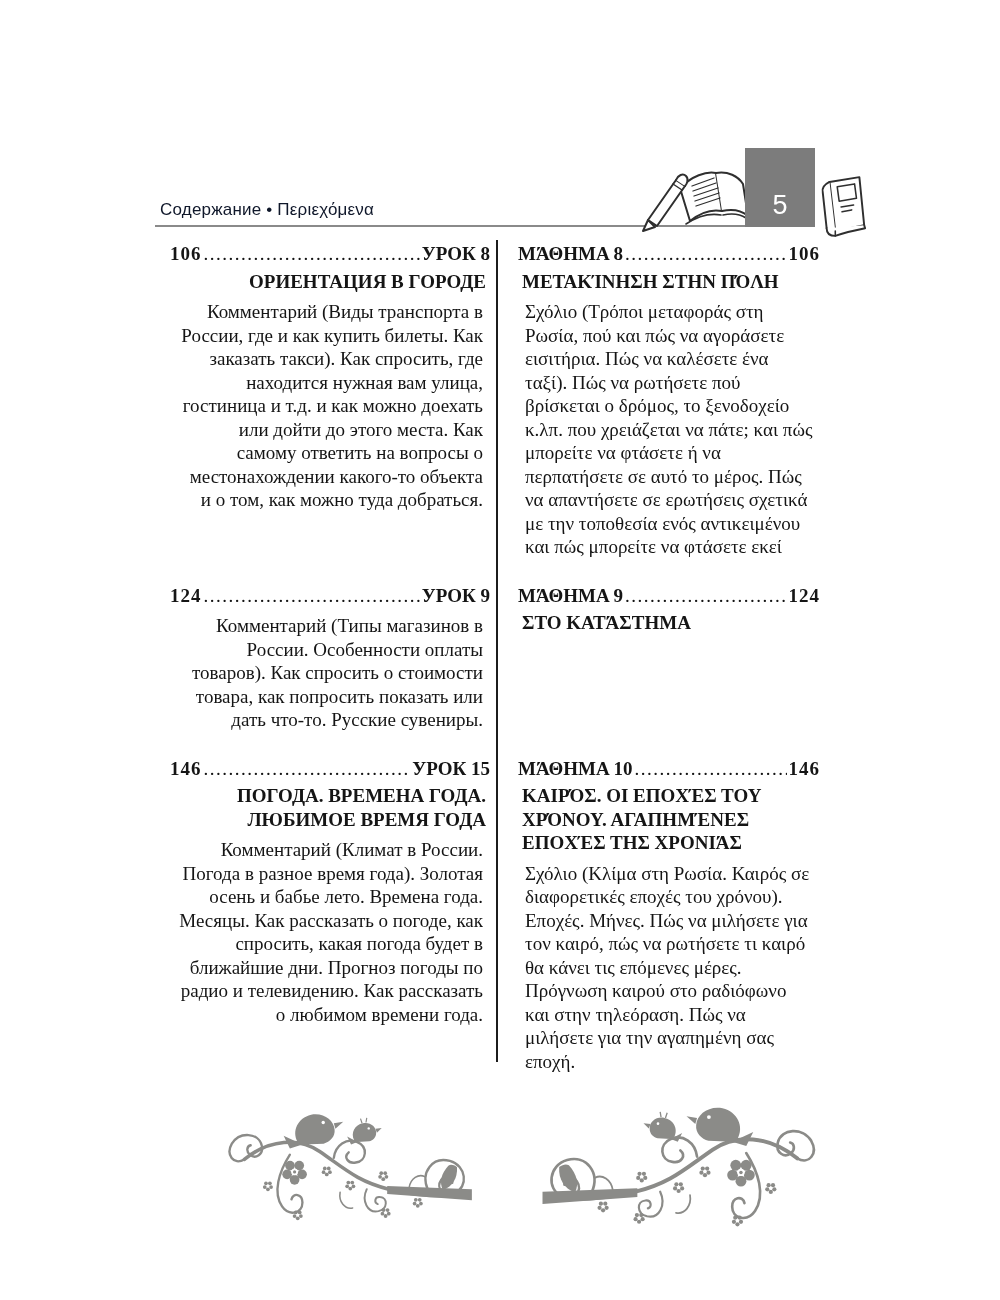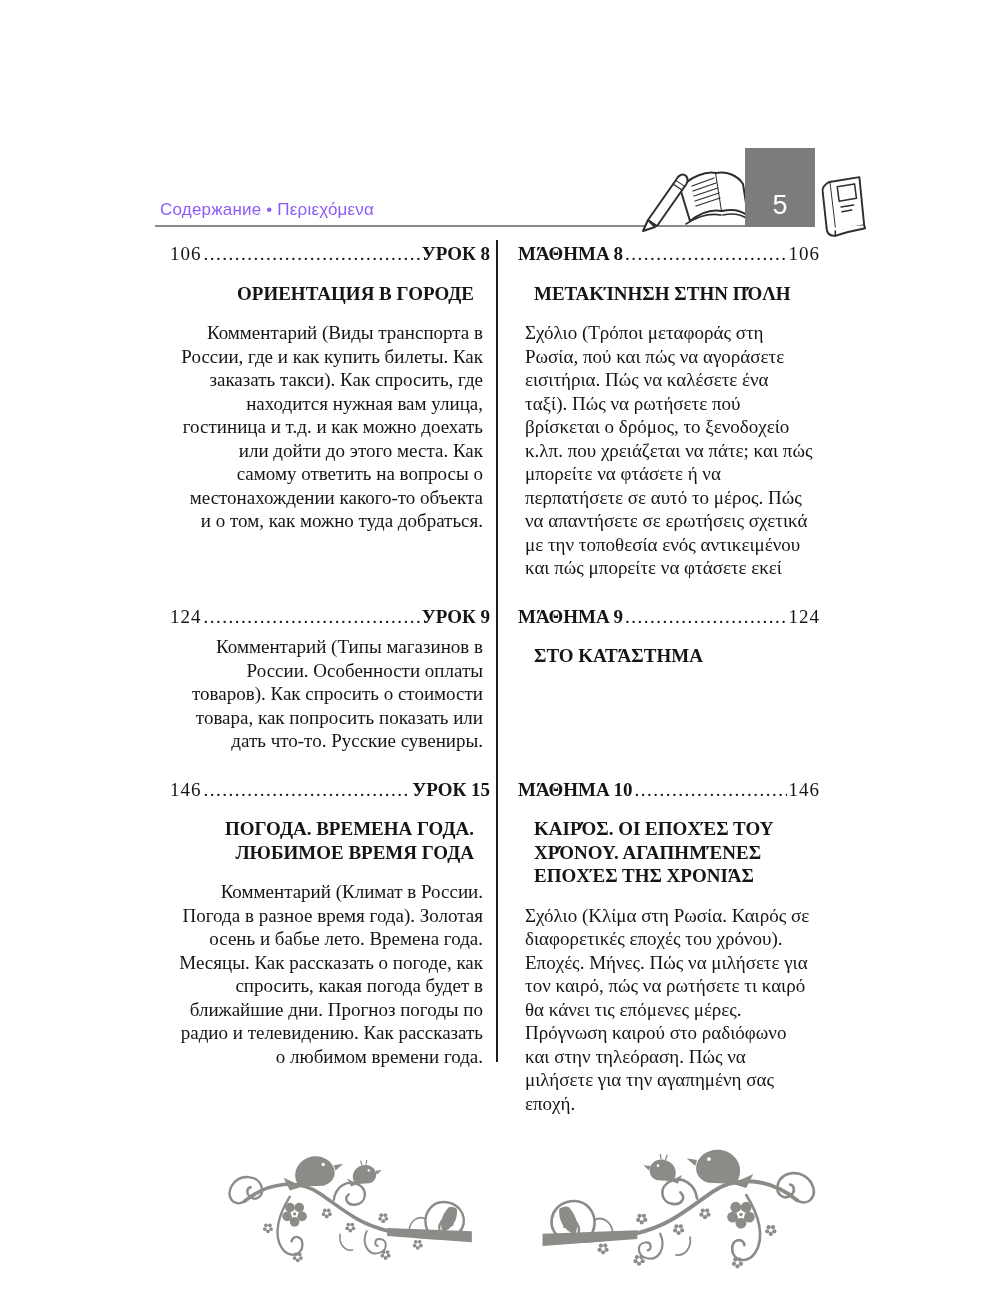--- a/index.html
+++ b/index.html
@@ -17,21 +17,21 @@
     font-family:"Liberation Serif","DejaVu Serif",serif;
     color:var(--text);
     position:relative;overflow:hidden;
   }
   .page{position:absolute;inset:0;background:#fff;}
 
   
   .header-title{
     position:absolute;left:160px;top:200px;
     font-family:"Liberation Sans","DejaVu Sans",sans-serif;
-    font-size:17px;letter-spacing:.2px;color:#8b5cf6;white-space:nowrap;
+    font-size:17px;letter-spacing:.2px;color:#0f172a;white-space:nowrap;
   }
   .header-rule{
     position:absolute;left:155px;top:225px;width:660px;height:2px;
     background:var(--header-rule);
   }
   .pen-notebook{position:absolute;left:640px;top:158px;width:108px;height:78px;}
   .page-number-box{
     position:absolute;left:745px;top:148px;width:70px;height:79px;
     background:var(--page-number-box);
     display:flex;align-items:flex-end;justify-content:center;
@@ -53,22 +53,22 @@
     background:var(--divider);
   }
   .sec{font-size:19px;line-height:23.5px;}
   .sec.ru{text-align:right;padding-right:2px;}
   .sec.el{text-align:left;padding-left:26px;}
   .toc-line{display:flex;align-items:baseline;font-weight:bold;white-space:nowrap;}
   .toc-line .dots{
     flex:1 1 auto;overflow:hidden;white-space:nowrap;
     font-weight:normal;letter-spacing:1.5px;margin:0 2px;min-width:10px;
   }
-  .toc-line .pg{font-weight:normal;letter-spacing:1px;}
-  .sec h3{margin:16px;font-size:19px;line-height:23.5px;font-weight:bold;font-family:Liberation Serif, serif;}
+  .toc-line .pg{font-weight:bold;letter-spacing:1px;}
+  .sec h3{margin:4px;font-size:19px;line-height:23.5px;font-weight:bold;font-family:Liberation Serif, serif;}
   .sec p{margin:7px;}
 
   
   .orn-row{grid-column:1 / 3;display:flex;align-items:flex-start;margin-top:2px;}
   .orn{width:268px;height:136px;display:block;}
   .orn-left{margin-left:54px;}
   .orn-right{margin-left:64px;width:300px;transform:scaleX(-1);}
   .defs-holder{position:absolute;width:0;height:0;overflow:hidden;}
 </style>
 </head>

